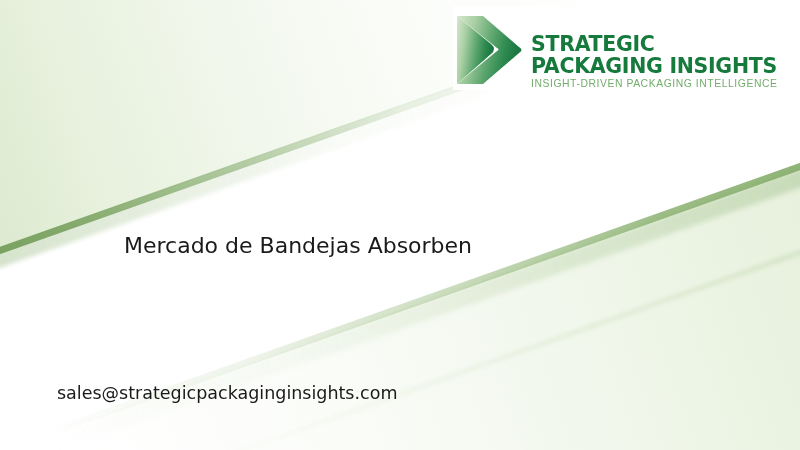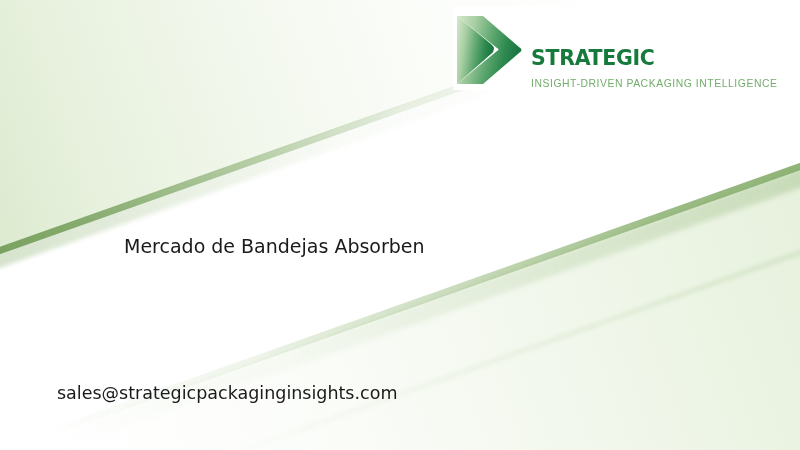--- a/index.html
+++ b/index.html
@@ -176,41 +176,41 @@
     font-family: "DejaVu Sans", "Liberation Sans", sans-serif;
     font-weight: bold;
     font-size: 20.5px;
     line-height: 22px;
     letter-spacing: -0.3px;
     color: #157a3b;
     white-space: nowrap;
   }
 
   .logo-tagline {
-    margin-top: 9px;
+    margin-top: 1px;
     font-family: "Liberation Sans", "DejaVu Sans", sans-serif;
     font-size: 10.4px;
     line-height: 12px;
     letter-spacing: 0.55px;
     color: #73ad6b;
     white-space: nowrap;
   }
 
   
 
   .title-block {
     position: absolute;
     left: 124px;
     top: 218px;
     width: 420px;
   }
 
   .title-line {
     font-family: "DejaVu Sans", "Liberation Sans", sans-serif;
-    font-size: 19px;
+    font-size: 22px;
     line-height: 56px;
     color: #1a1a1a;
     white-space: nowrap;
   }
 
   .email {
     position: absolute;
     left: 57px;
     top: 345px;
     font-family: "DejaVu Sans", "Liberation Sans", sans-serif;
@@ -250,20 +250,21 @@
             <stop offset="100%" stop-color="#1c7742"></stop>
           </linearGradient>
         </defs>
         <path d="M4 6 L4 74 L38 44 Q44 39 38 34 Z" fill="url(#chevGrad)"></path>
         <path d="M4 6 L30 6 L66 37 Q71 40 66 43 L30 74 L4 74 L44 41 Q47 39.5 44 38 Z" fill="url(#chevGrad)"></path>
       </svg>
     </div>
 
     <div class="logo-text">
       <div class="logo-line">STRATEGIC</div>
+      <div class="logo-line">PACKAGING INSIGHTS</div>
       <div class="logo-tagline">INSIGHT-DRIVEN PACKAGING INTELLIGENCE</div>
     </div>
   </div>
 
   <div class="title-block">
     <div class="title-line">Mercado de Bandejas Absorben</div>
   </div>
 
   <div class="email">sales@strategicpackaginginsights.com</div>
 

